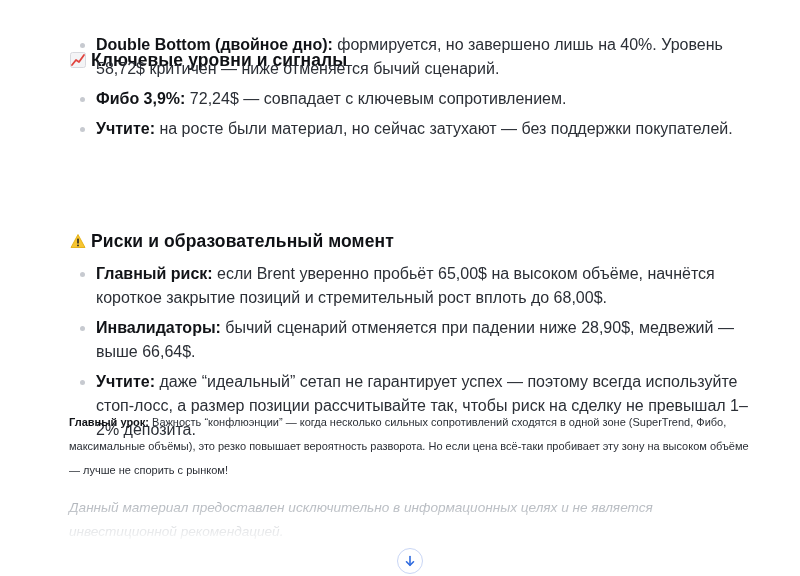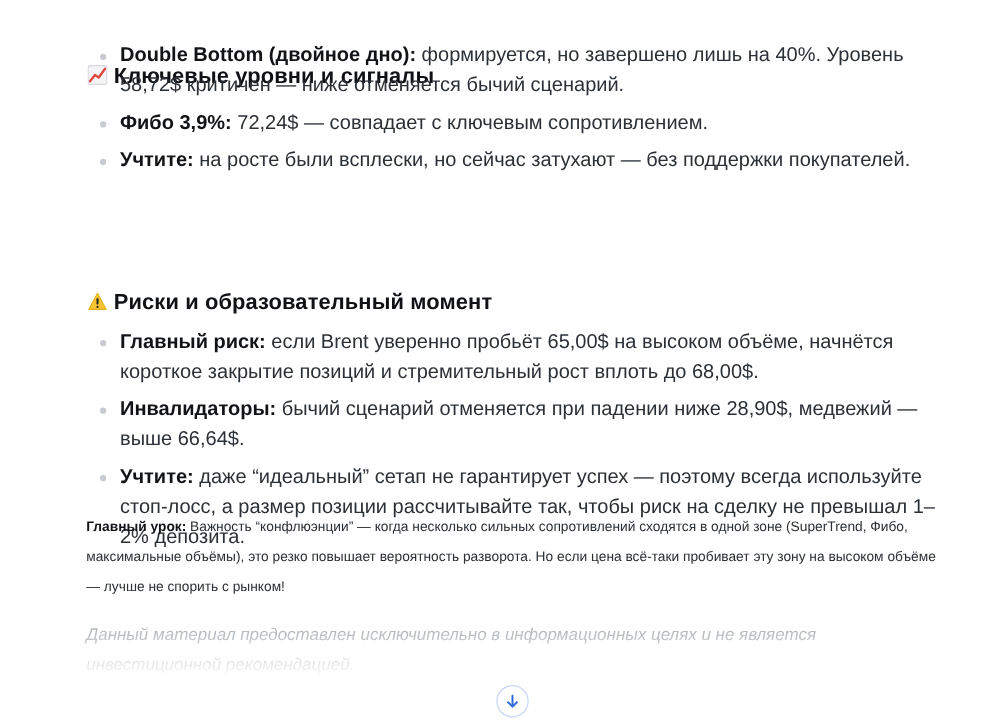--- a/index.html
+++ b/index.html
@@ -54,21 +54,21 @@
         <rect x="0.5" y="0.5" width="15" height="15" rx="2" fill="#f4f4f6" stroke="#d8d9de"></rect>
         <polyline points="2,13 6,8 9,10 14,3" fill="none" stroke="#e0443e" stroke-width="1.8" stroke-linejoin="round" stroke-linecap="round"></polyline>
       </svg>
     </span>
     <span>Ключевые уровни и сигналы</span>
   </h3>
 
   <ul class="list1">
     <li><b>Double Bottom (двойное дно):</b><span> формируется, но завершено лишь на 40%. Уровень 58,72$ критичен — ниже отменяется бычий сценарий.</span></li>
     <li><b>Фибо 3,9%:</b><span> 72,24$ — совпадает с ключевым сопротивлением.</span></li>
-    <li><b>Учтите:</b><span> на росте были всплески, но сейчас затухают — без поддержки покупателей.</span></li>
+    <li><b>Учтите:</b><span> на росте были материал, но сейчас затухают — без поддержки покупателей.</span></li>
   </ul>
 
   <h3 class="sec2">
     <span class="h-icon">
       <svg width="16" height="16" viewBox="0 0 16 16">
         <path d="M8 1.5 L15 14.5 L1 14.5 Z" fill="#f7c531" stroke="#e0a800" stroke-width="0.8" stroke-linejoin="round"></path>
         <rect x="7.2" y="5.5" width="1.6" height="5" rx="0.6" fill="#222"></rect>
         <circle cx="8" cy="12.4" r="0.9" fill="#222"></circle>
       </svg>
     </span>

